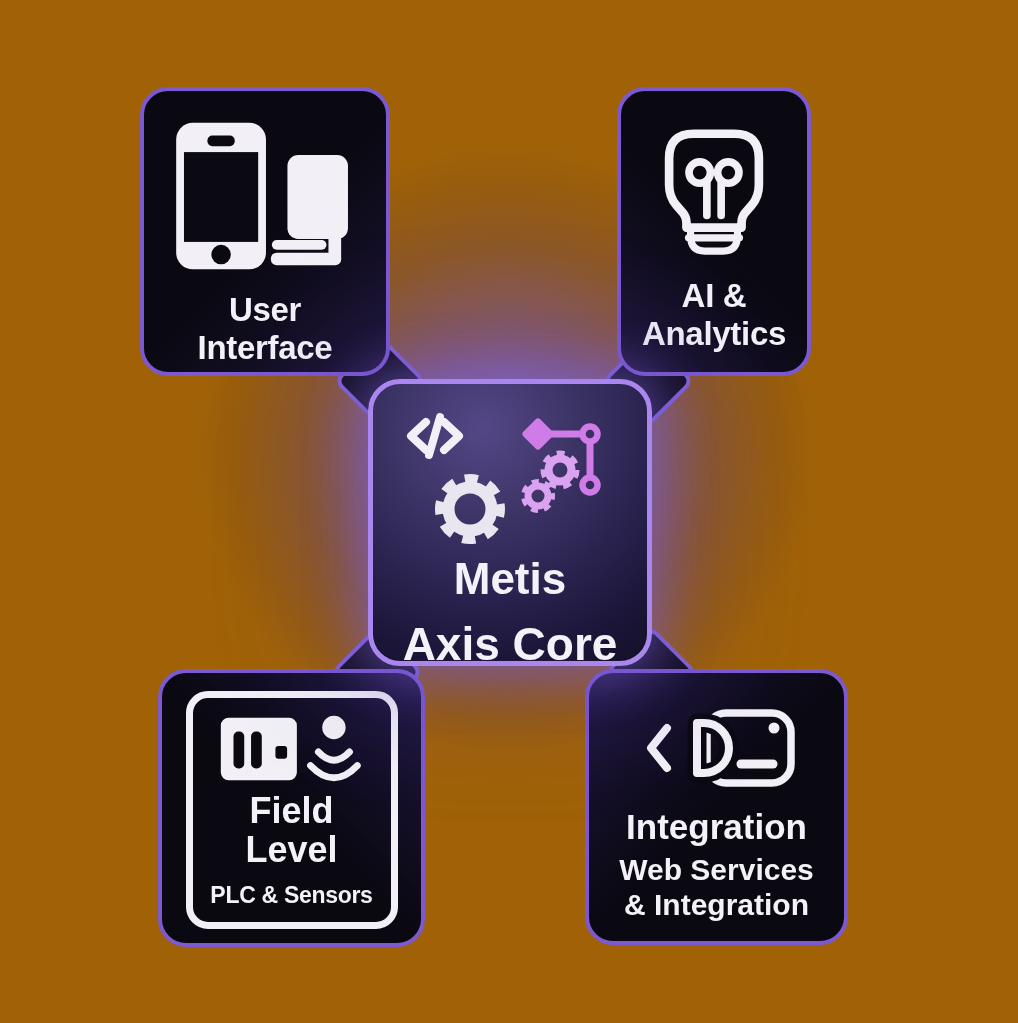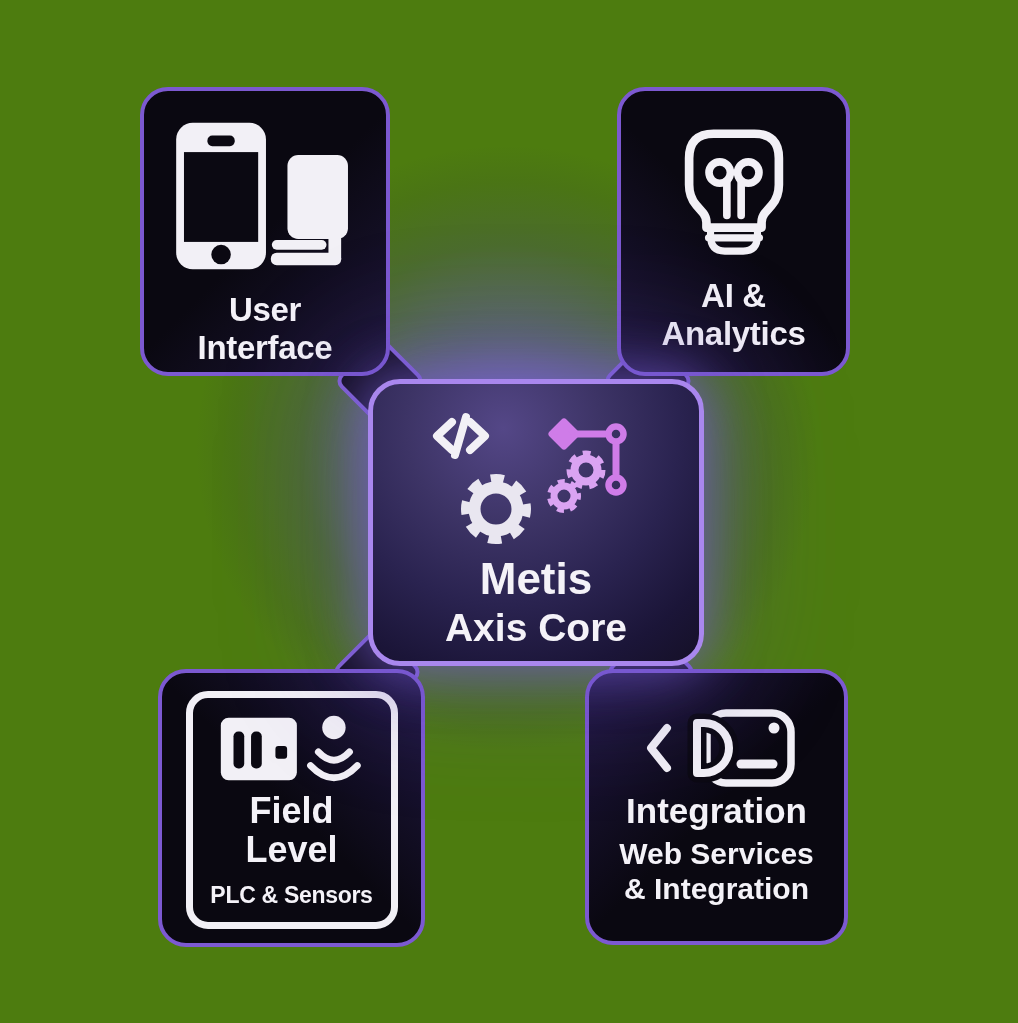--- a/index.html
+++ b/index.html
@@ -1,17 +1,17 @@
 <!DOCTYPE html>
 <html><head>
 <meta charset="utf-8">
 <style>
   html,body{margin:0;padding:0;background:#000;}
   .canvas{
-    position:relative;width:1018px;height:1023px;background:#4d7c0f;overflow:hidden;
+    position:relative;width:1018px;height:1023px;background:#a16207;overflow:hidden;
     font-family:"Liberation Sans","DejaVu Sans",sans-serif;color:#f4f2f8;
   }
   
   .glow{
     position:absolute;left:127px;top:78px;width:760px;height:740px;z-index:0;
     background:radial-gradient(closest-side,
       rgba(130,105,225,0.85) 0%,
       rgba(105,82,200,0.50) 30%,
       rgba(70,52,150,0.22) 55%,
       rgba(40,28,90,0.08) 72%,
@@ -28,40 +28,40 @@
   .c3{left:344px;top:639px;}
   .c4{left:618px;top:639px;}
   
   .node{
     position:absolute;border-radius:28px;border:4px solid #7c59d1;
     display:flex;flex-direction:column;align-items:center;z-index:2;
     box-sizing:border-box;
   }
   .node--ui{left:140px;top:87px;width:250px;height:289px;
     background:linear-gradient(135deg,#0a0811 50%,#1d1638 100%);}
-  .node--ai{left:617px;top:87px;width:233px;height:289px;
+  .node--ai{left:617px;top:87px;width:194px;height:289px;
     background:linear-gradient(225deg,#0a0811 50%,#1d1638 100%);}
   .node--field{left:158px;top:669px;width:267px;height:278px;
     background:linear-gradient(45deg,#0a0811 50%,#201843 100%);}
   .node--integration{left:585px;top:669px;width:263px;height:276px;
     background:linear-gradient(315deg,#0a0811 50%,#1f1740 100%);}
   .node--core{
-    left:368px;top:379px;width:336px;height:287px;z-index:3;
+    left:368px;top:379px;width:284px;height:287px;z-index:3;
     border:5px solid #a987ee;border-radius:32px;
     background:radial-gradient(circle at 40% 16%,#544787 0%,#3d3466 32%,#2a2350 58%,#1b1538 82%,#151027 100%);
     box-shadow:0 0 50px 8px rgba(125,98,220,0.55),0 0 120px 30px rgba(90,66,180,0.28);
   }
   
   .label{white-space:pre-line;text-align:center;font-weight:700;}
   .node-label{font-size:33px;line-height:1.14;letter-spacing:-0.3px;margin-top:12px;}
   .core-title{font-size:44px;line-height:1.05;margin-top:8px;letter-spacing:0px;}
-  .core-subtitle{font-size:39px;line-height:1.05;margin-top:6px;}
+  .core-subtitle{font-size:46px;line-height:1.05;margin-top:18px;}
   .field-label{font-size:36px;line-height:1.08;margin-top:4px;text-align:center;}
   .field-sublabel{font-size:23px;line-height:1.1;margin-top:13px;letter-spacing:-0.3px;}
-  .int-label{font-size:35px;line-height:1.05;}
+  .int-label{font-size:35px;line-height:1.05;margin-top:16px;}
   .int-sublabel{font-size:30px;line-height:1.18;margin-top:6px;}
   
   .icon-wrap{display:flex;justify-content:center;}
   .ui-icon-wrap{margin-top:24px;}
   .ai-icon-wrap{margin-top:36px;}
   .core-icons-wrap{margin-top:24px;}
   .int-icon-wrap{margin-top:30px;}
   .inner-frame{
     margin-top:18px;width:186px;border:7px solid #f2f0f6;border-radius:22px;
     display:flex;flex-direction:column;align-items:center;

